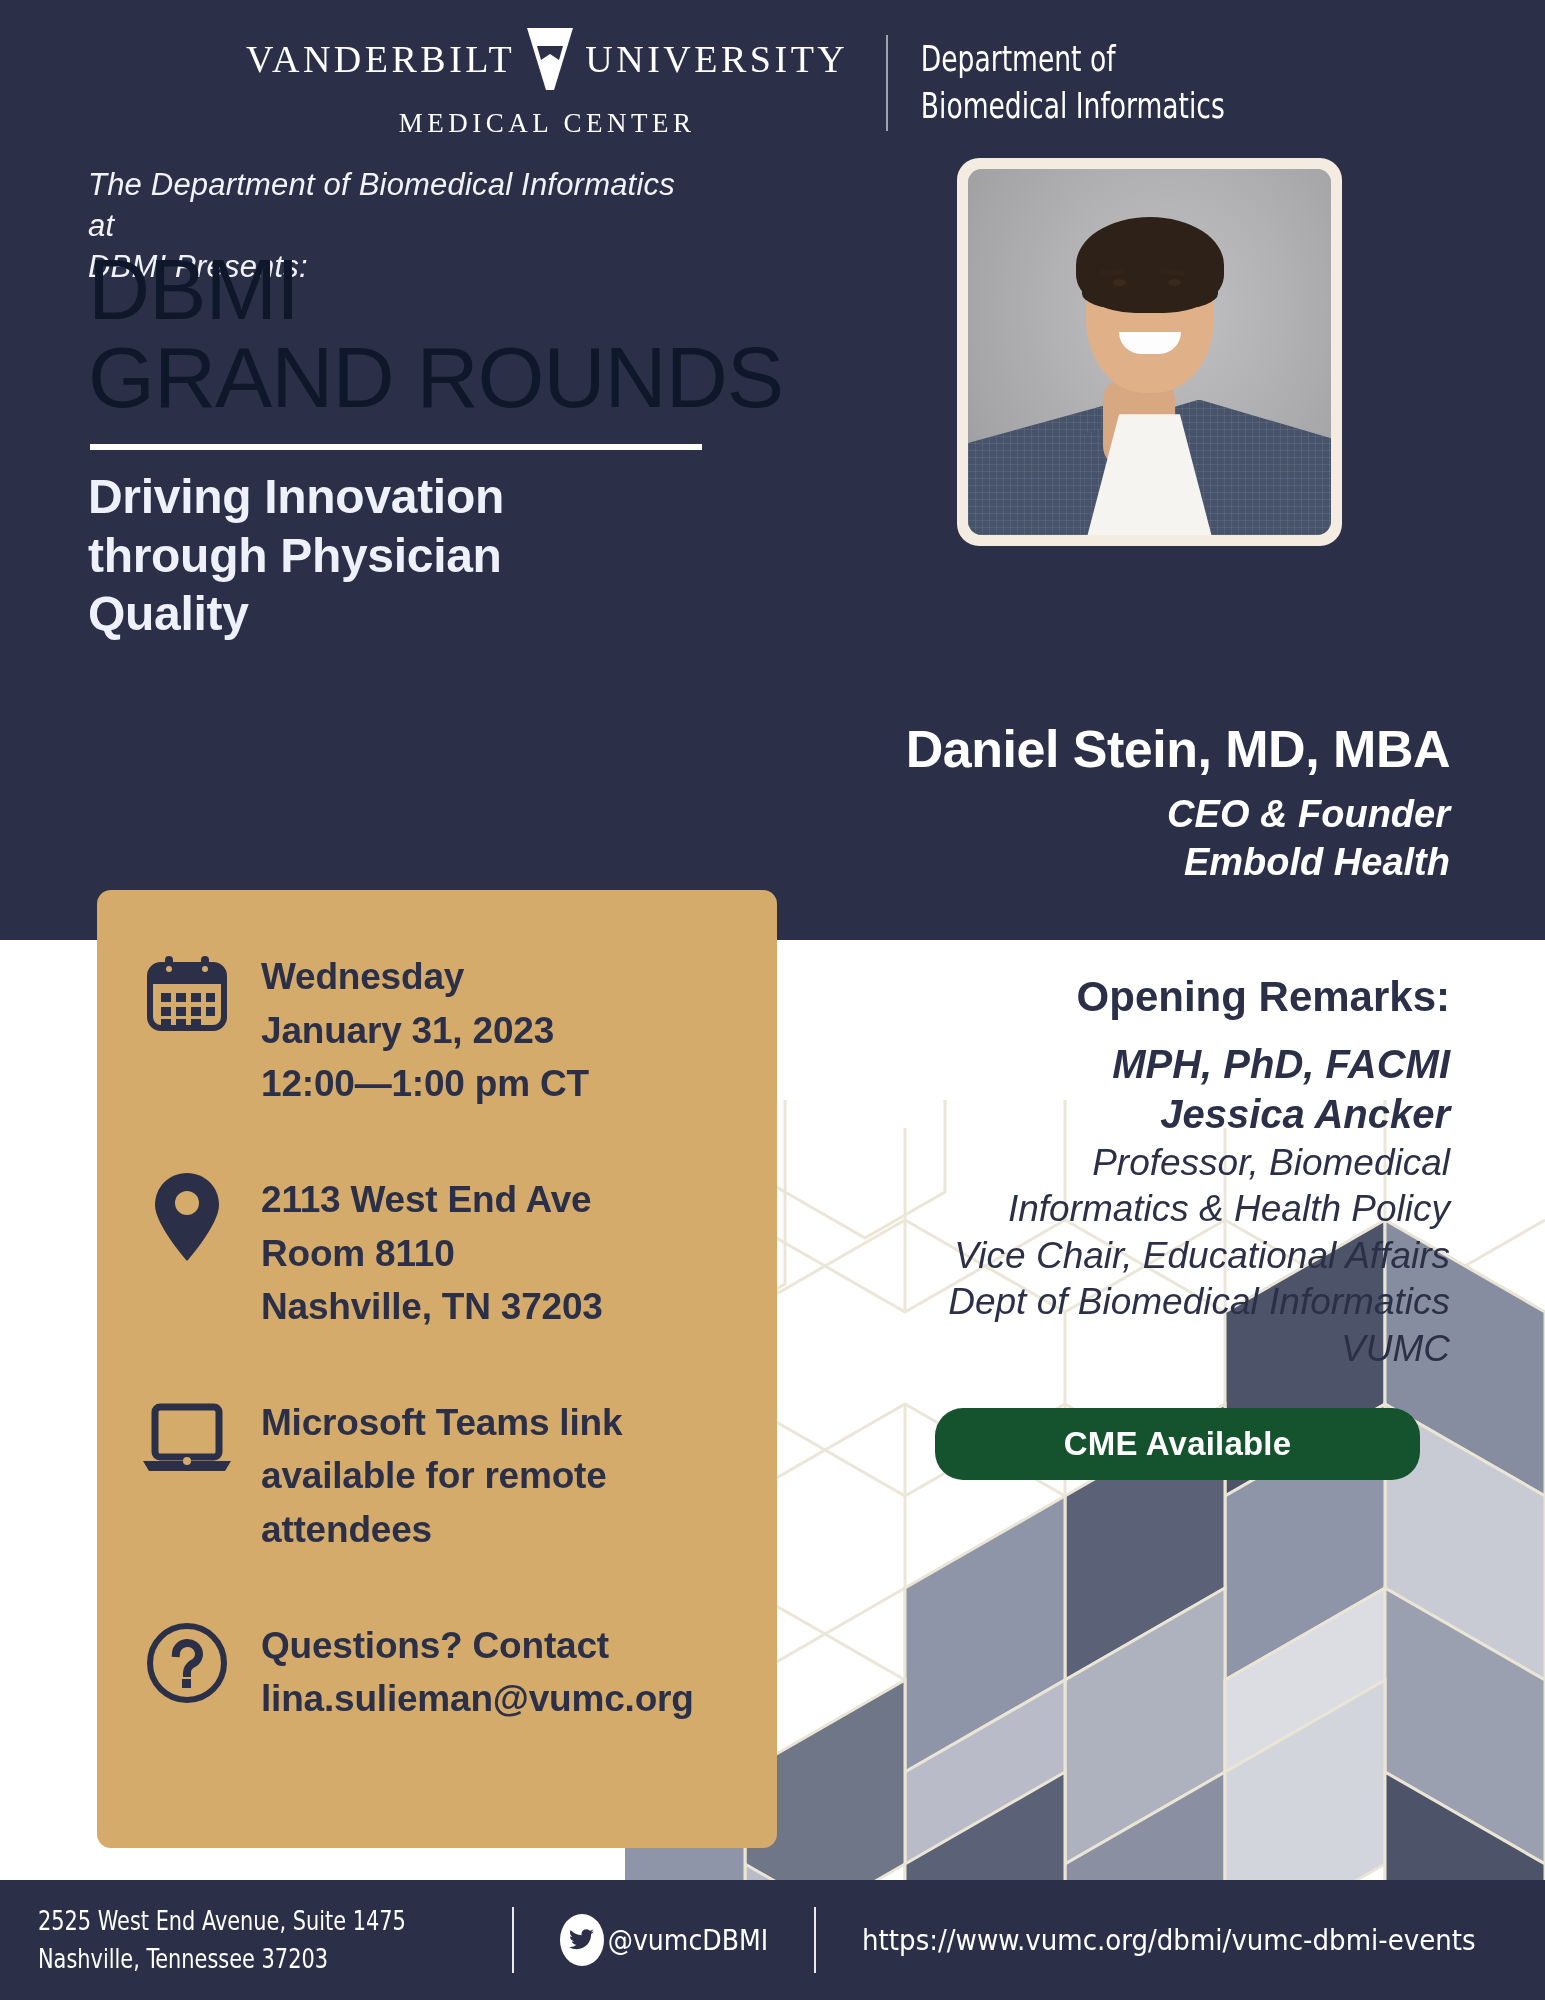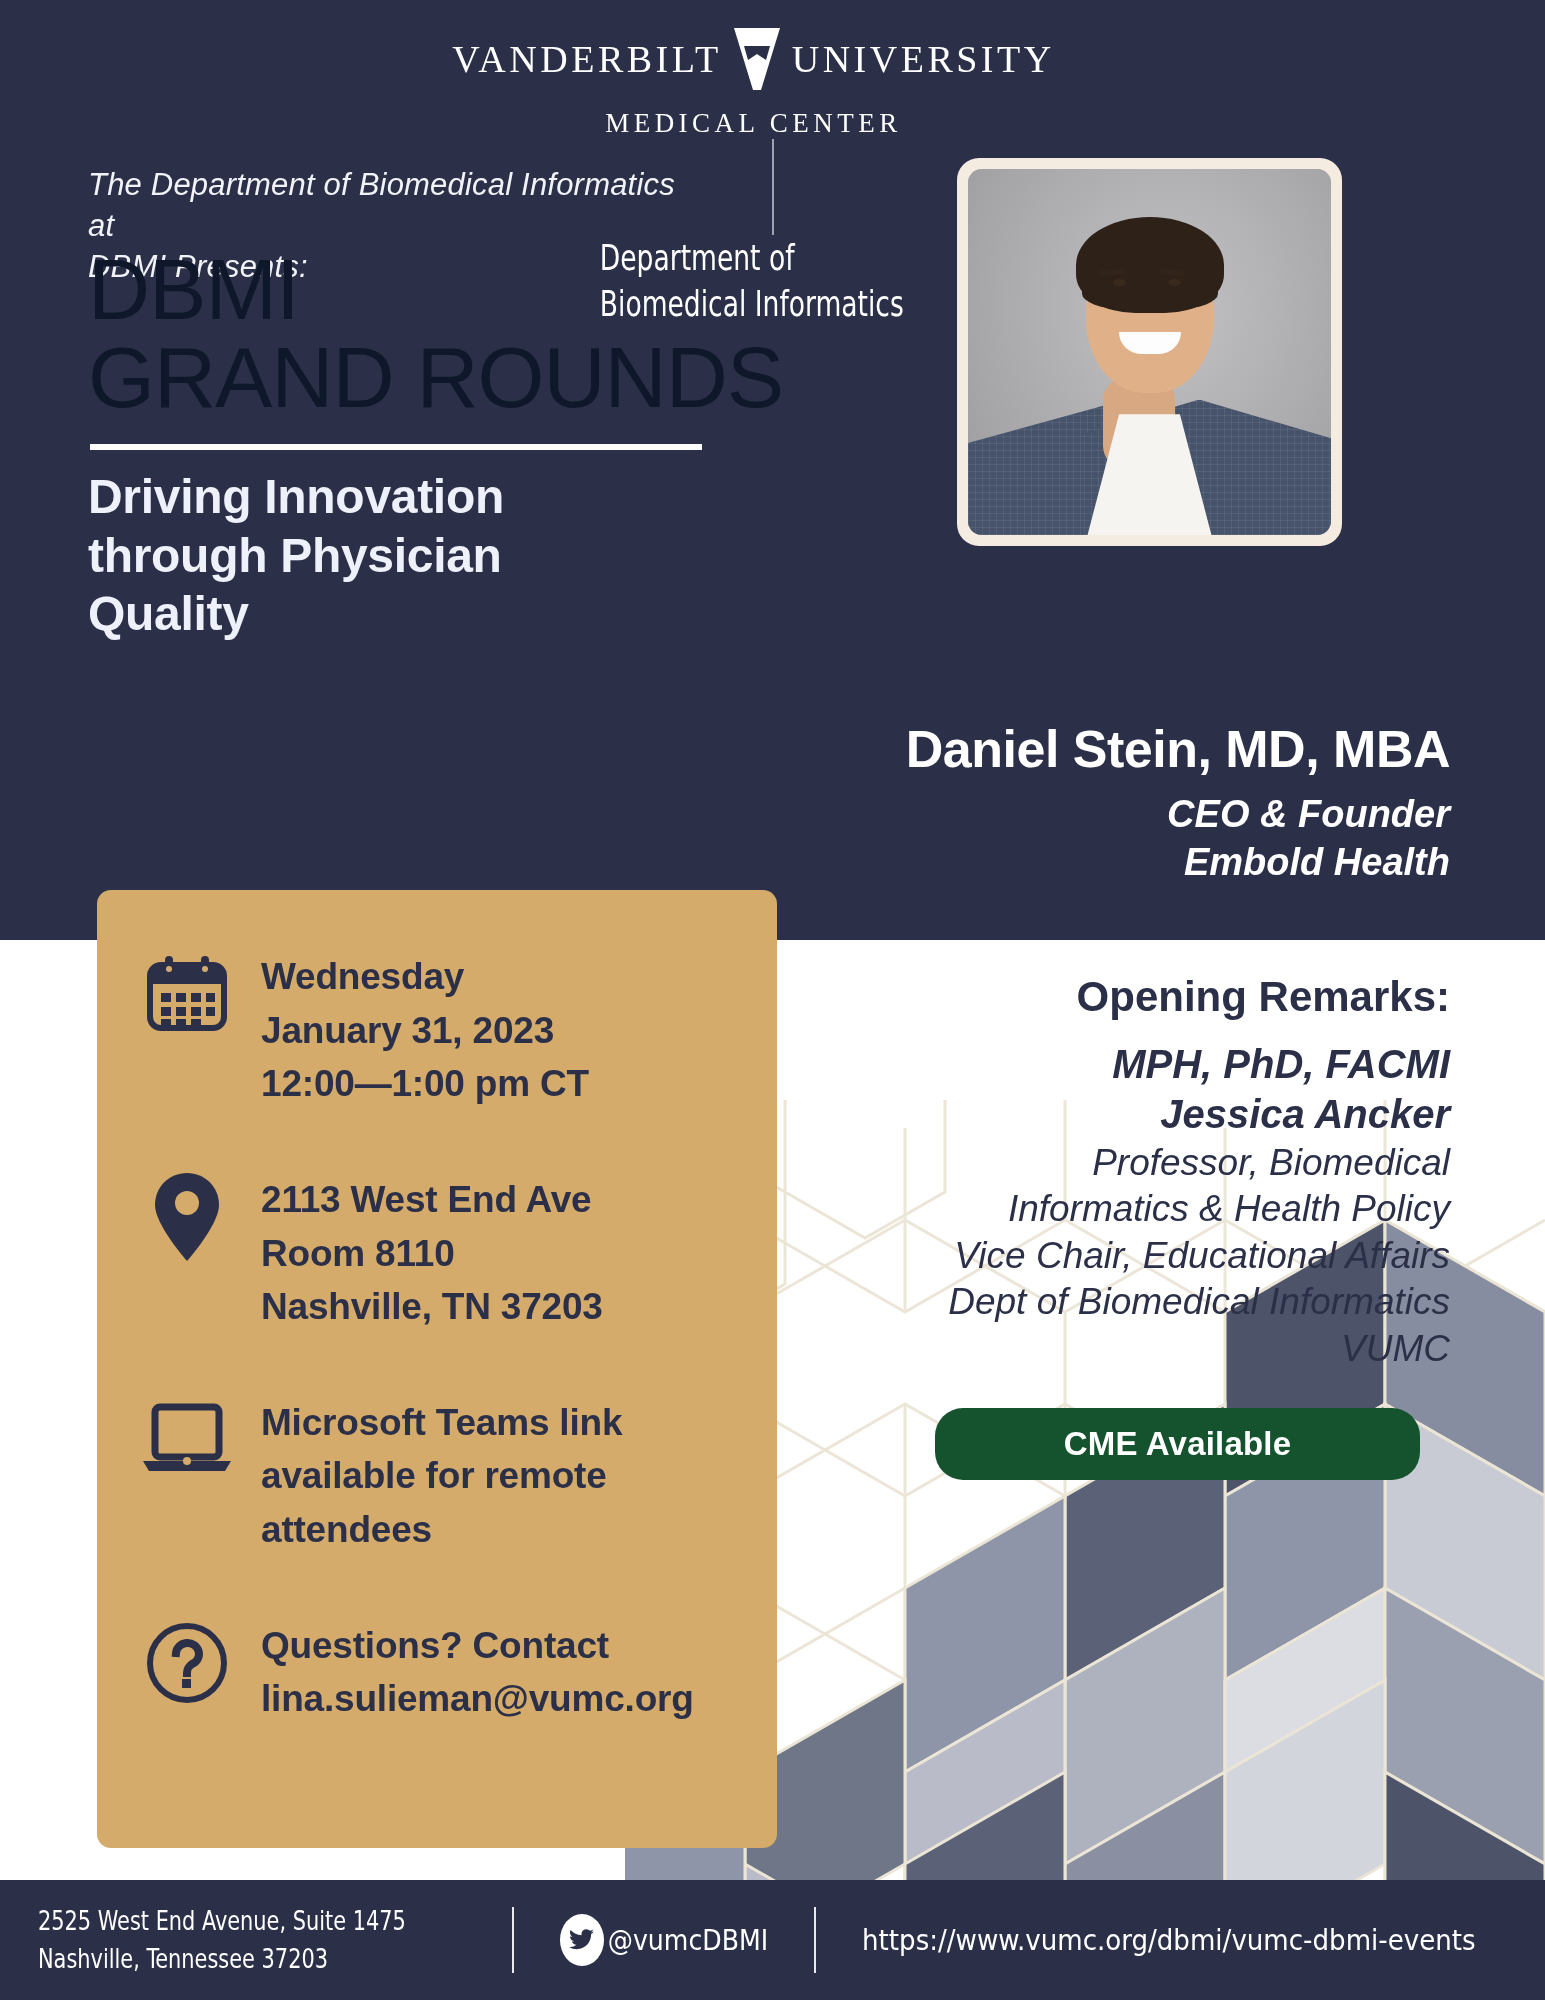--- a/index.html
+++ b/index.html
@@ -14,21 +14,21 @@
 
   
   .hero {
     position:absolute; left:0; top:0; width:1545px; height:940px;
     background:#2b3048;
   }
 
   
   .logobar {
     position:absolute; left:0; top:26px; width:1545px;
-    display:flex; align-items:center; justify-content:center; gap:0px;flex-direction:column;
+    display:flex; align-items:center; justify-content:center; gap:0px;
   }
   .vu-lockup { text-align:center; color:#fff; padding-right:38px; }
   .vu-line1 {
     display:flex; align-items:center; justify-content:center; gap:4px;
     font-family:"Liberation Serif", serif;
     font-size:38px; letter-spacing:3.5px; font-weight:400; line-height:1;
   }
   .vu-vee {
     position:relative; width:54px; height:66px; display:inline-block; margin:0 4px;
   }

